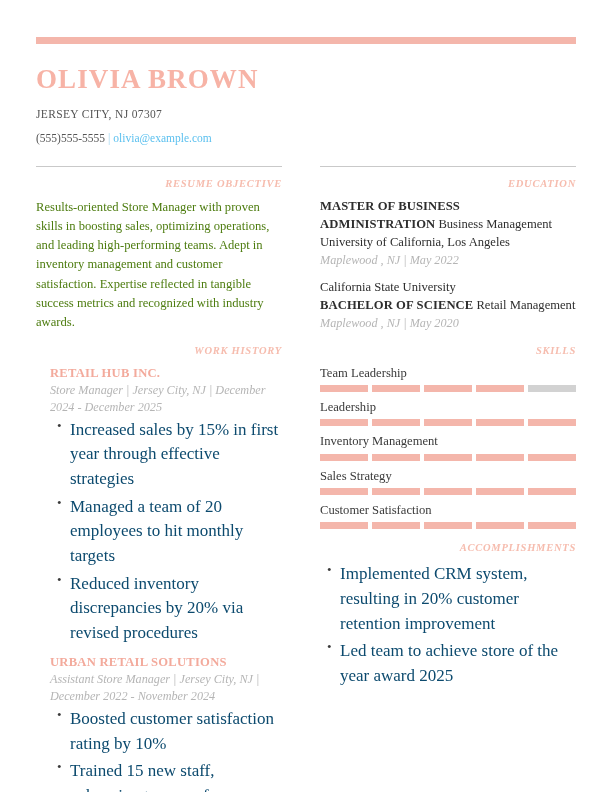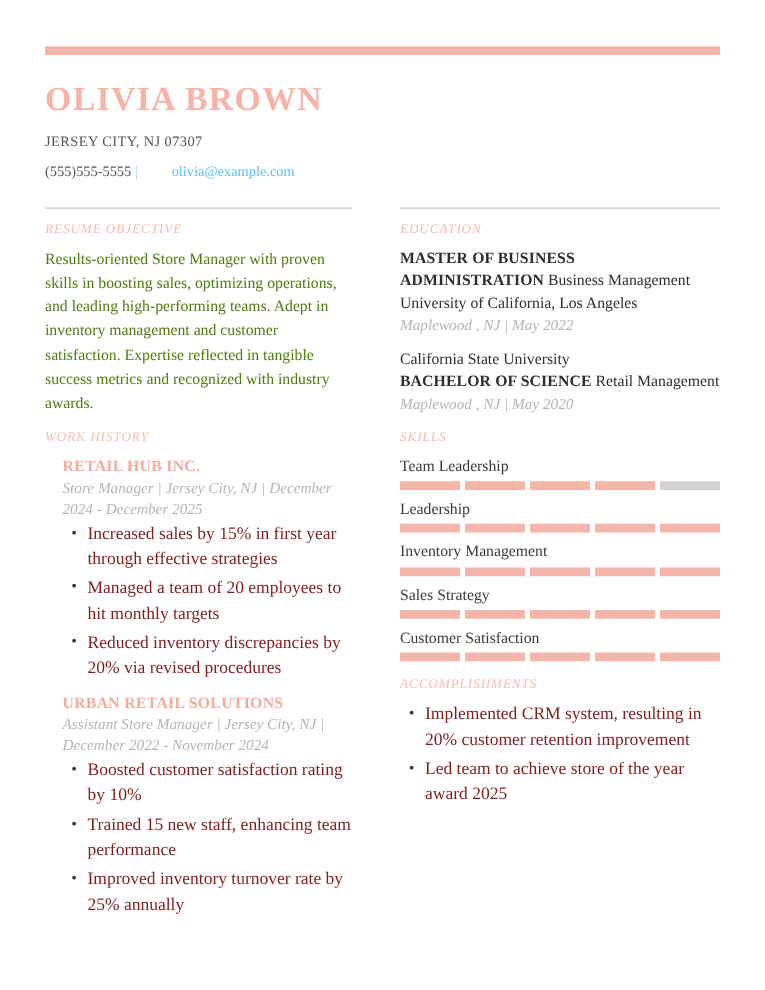--- a/index.html
+++ b/index.html
@@ -61,21 +61,20 @@
   }
 
   .contact-sep {
     color: #9fd6f0;
     padding: 0 3px;
   }
 
   .email {
     color: #5bc0ef;
     text-decoration: none;
-    margin-left: 24px;
   }
 
   
   .columns {
     display: flex;
     margin-top: 18px;
     align-items: flex-start;
   }
 
   .col-left {
@@ -90,25 +89,26 @@
 
   .divider {
     height: 1px;
     background: #c9c9c9;
     margin-bottom: 11px;
   }
 
   .section-title {
     font-size: 10.5px;
     font-style: italic;
-    font-weight: 400;
+    font-weight: 700;
     letter-spacing: 0.75px;
     color: #f6bcae;
     text-transform: uppercase;
     margin-bottom: 9px;
+    text-align: right;
   }
 
   .section {
     margin-bottom: 13px;
   }
 
   
   .objective-text {
     font-size: 12.6px;
     line-height: 1.52;
@@ -135,23 +135,23 @@
     margin-bottom: 2px;
   }
 
   ul.bullets {
     list-style: none;
     margin: 2px 0 0 0;
     padding: 0;
   }
 
   ul.bullets li {
-    font-size: 14px;
+    font-size: 17px;
     line-height: 1.45;
-    color: #7f1d1d;
+    color: #0c4a6e;
     padding-left: 20px;
     position: relative;
     margin-bottom: 3px;
   }
 
   ul.bullets li::before {
     content: "\2022";
     position: absolute;
     left: 7px;
     top: -1px;

